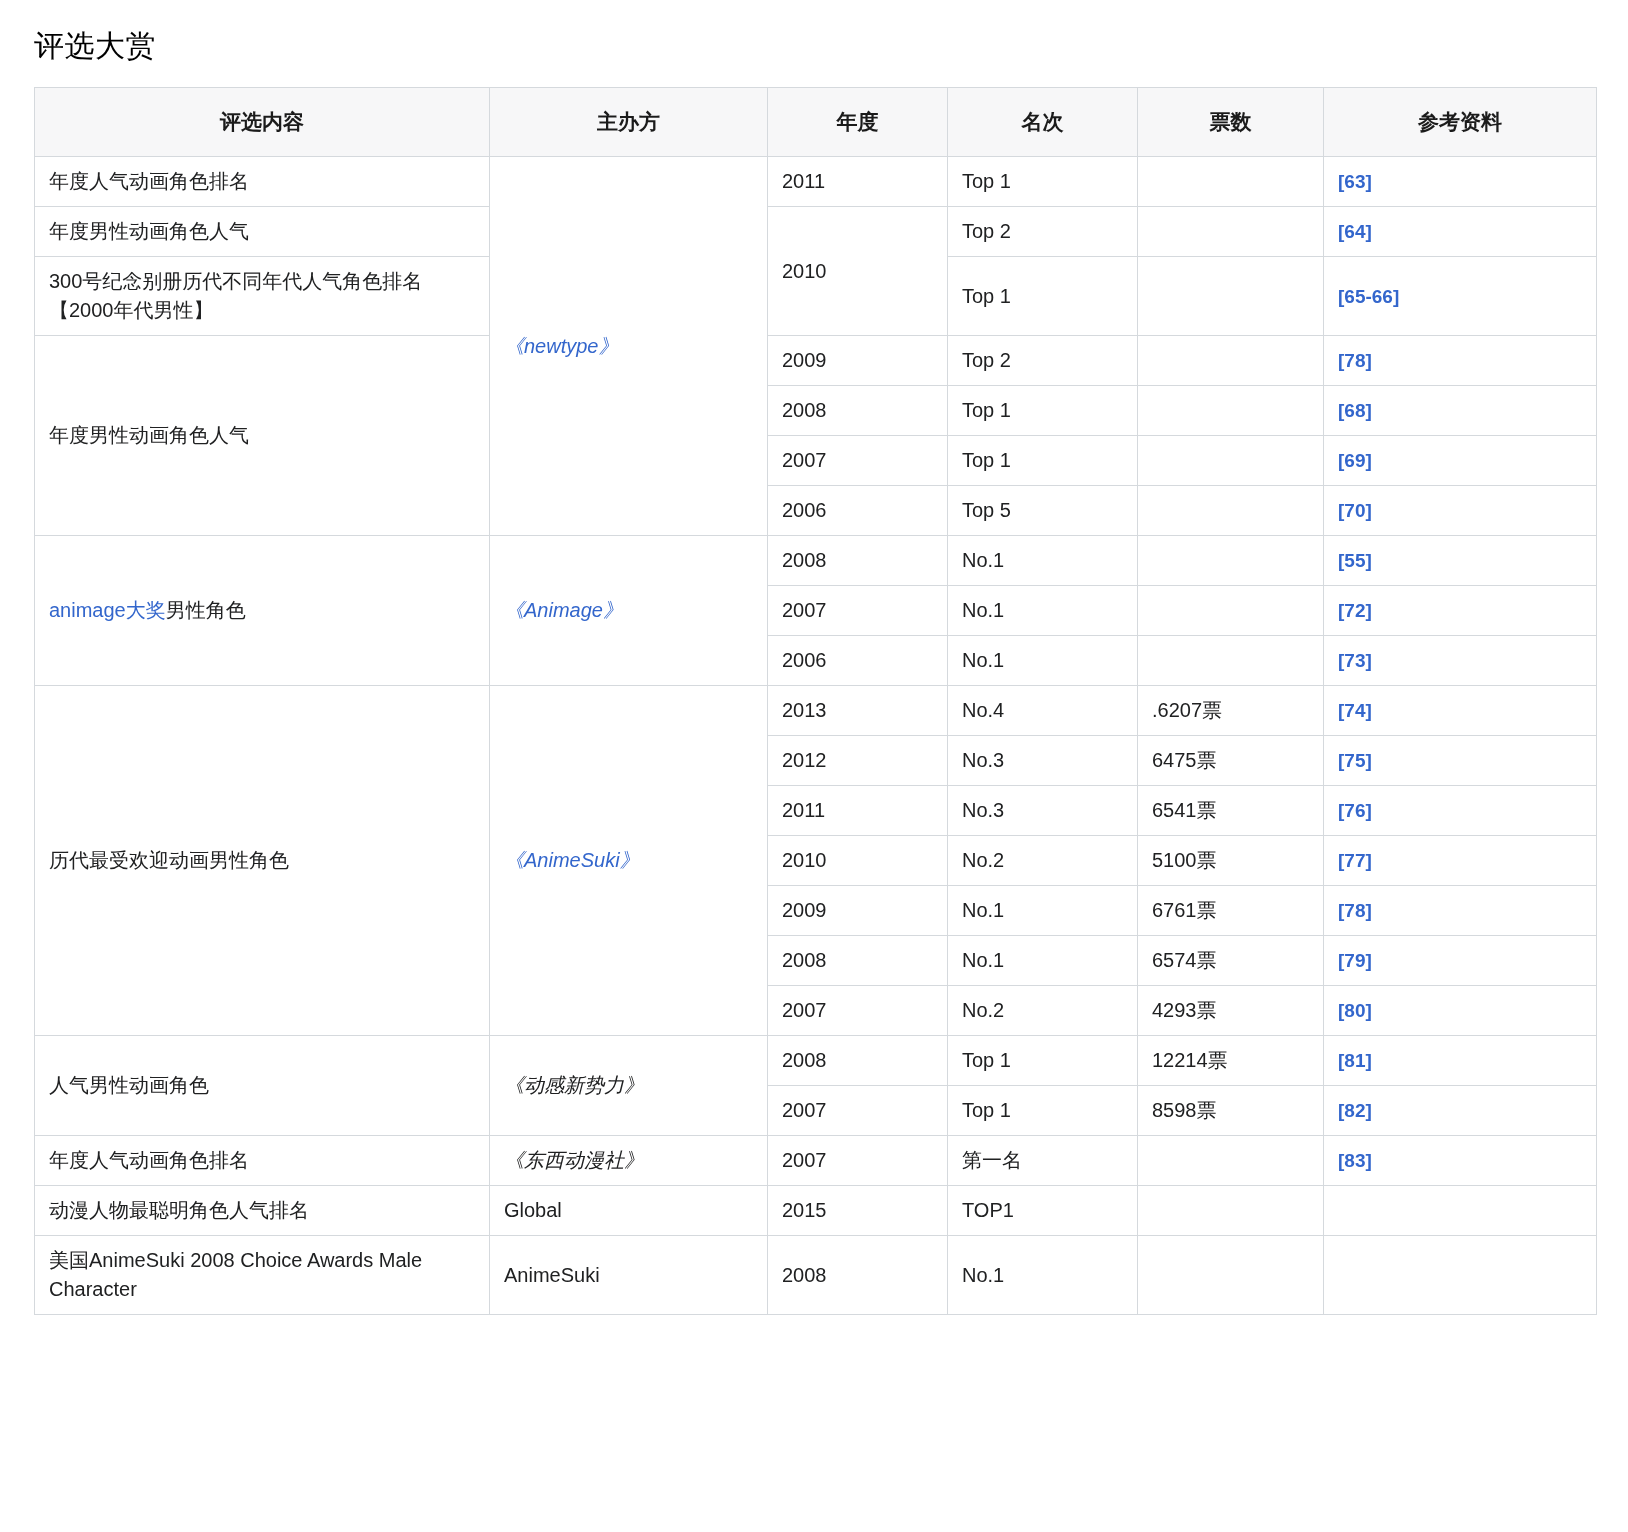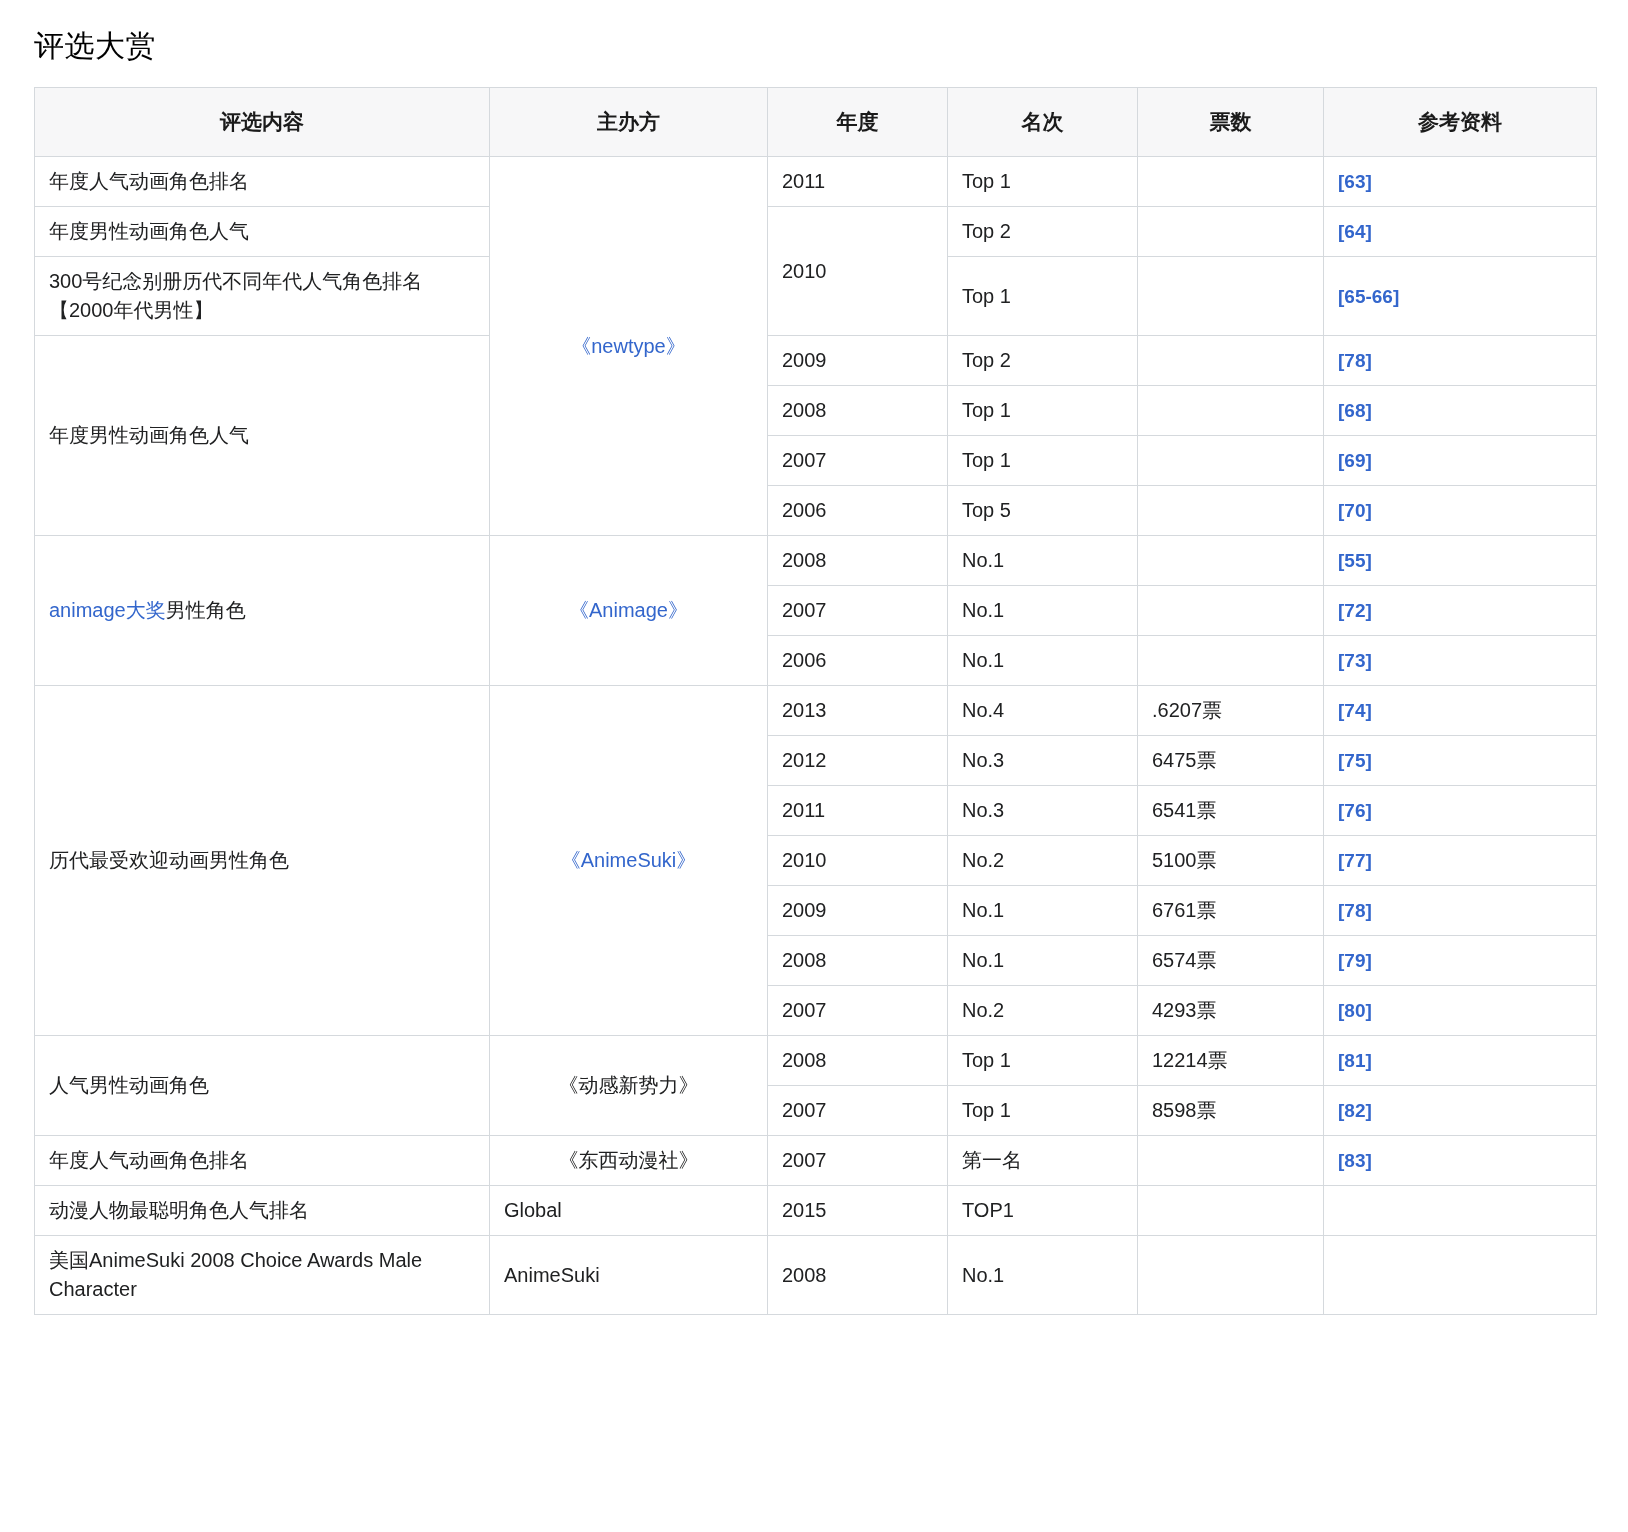--- a/index.html
+++ b/index.html
@@ -63,22 +63,23 @@
     color: #3366cc;
     text-decoration: none;
     font-size: 19px;
     font-weight: bold;
   }
   td.ref-cell {
     vertical-align: top;
     padding-top: 10px;
   }
   td.host-cell {
-    text-align: center;
+    text-align: left;
     font-size: 21px;
+    font-style: italic;
   }
   td.rowspan-tall {
     vertical-align: middle;
   }
 </style>
 </head>
 <body>
 
 <div class="page">
 

